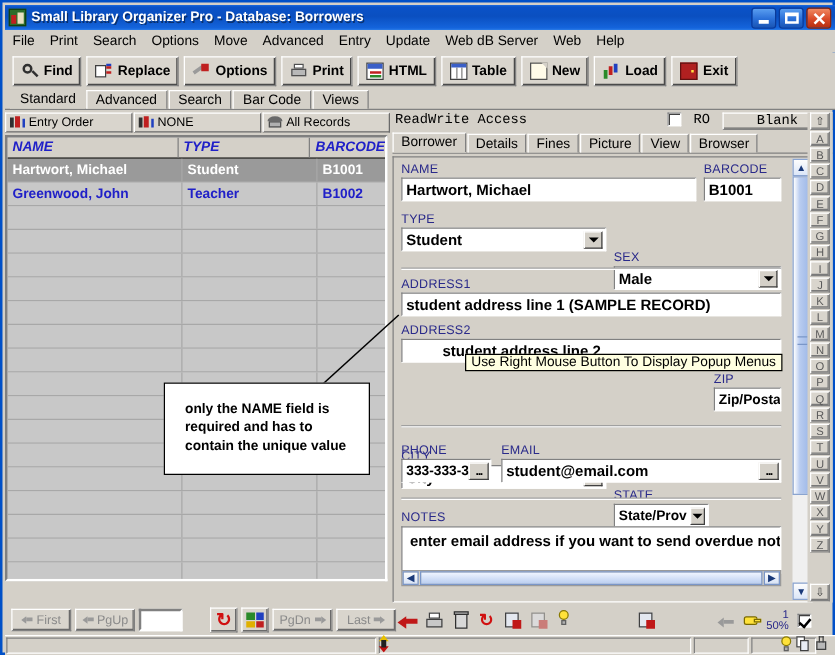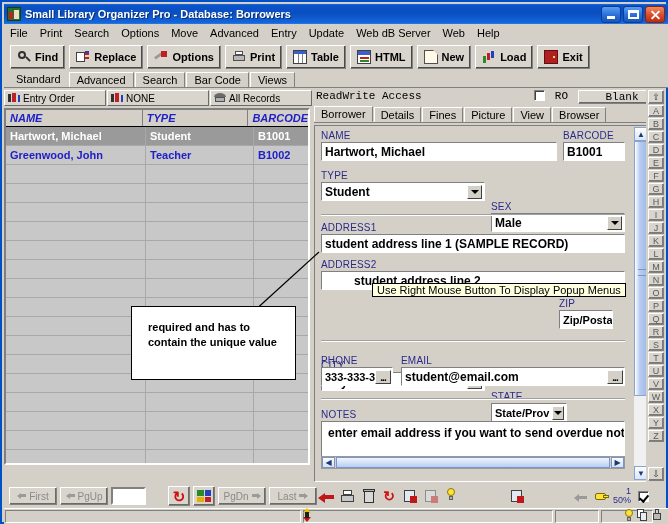--- a/index.html
+++ b/index.html
@@ -331,26 +331,26 @@
       </div>
     <div class="tbtn">
         <span class="gl gl-options"></span>
         <span>Options</span>
       </div>
     <div class="tbtn">
         <span class="gl gl-print"></span>
         <span>Print</span>
       </div>
     <div class="tbtn">
+        <span class="gl gl-html"></span>
+        <span>HTML</span>
+      </div>
+    <div class="tbtn">
         <span class="gl gl-table"></span>
         <span>Table</span>
-      </div>
-    <div class="tbtn">
-        <span class="gl gl-html"></span>
-        <span>HTML</span>
       </div>
     <div class="tbtn">
         <span class="gl gl-new"></span>
         <span>New</span>
       </div>
     <div class="tbtn">
         <span class="gl gl-load"></span>
         <span>Load</span>
       </div>
     <div class="tbtn">
@@ -481,20 +481,21 @@
             <div class="gc c3"></div>
           </div>
         </div>
     </div>
 
     <svg class="callout-line" viewBox="0 0 70 62">
       <line x1="0" y1="62" x2="66" y2="2" stroke="#000" stroke-width="1.2"></line>
     </svg>
 
     <div class="callout">
+      <div>only the NAME field is</div>
       <div>required and has to</div>
       <div>contain the unique value</div>
     </div>
   </div>
 
   <div class="lp-nav">
     <div class="nbtn">
         <span class="ar left"></span>
         <span>First</span>
       </div>
@@ -583,21 +584,21 @@
           <span class="arrowbtn"></span>
         </div>
       </div>
       <div class="fld fcombo" style="left:176px;top:172px;width:76px;">
         <div class="flabel">STATE</div>
         <div class="fbox" style="width:76px;position:relative;font-size:11px;">
           <span>State/Prov</span>
           <span class="arrowbtn" style="width:12px;"></span>
         </div>
       </div>
-      <div class="fld" style="left:244px;top:172px;width:54px;">
+      <div class="fld" style="left:256px;top:172px;width:54px;">
         <div class="flabel">ZIP</div>
         <div class="fbox" style="width:54px;font-size:11px;">Zip/Postal</div>
       </div>
 
       <div class="sep" style="left:6px;top:214px;width:304px;"></div>
 
       <div class="fld" style="left:6px;top:229px;width:72px;">
         <div class="flabel">PHONE</div>
         <div class="fbox" style="width:72px;position:relative;font-size:11px;">
           <span>333-333-33</span>

